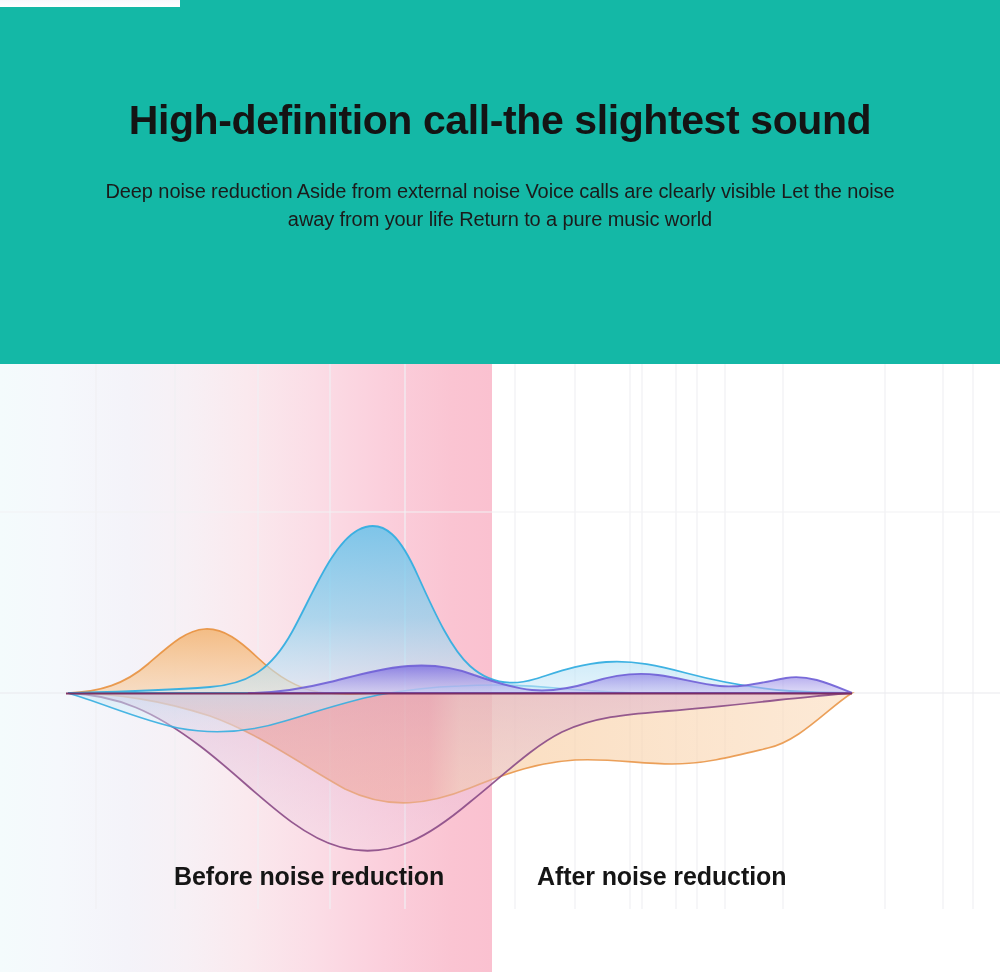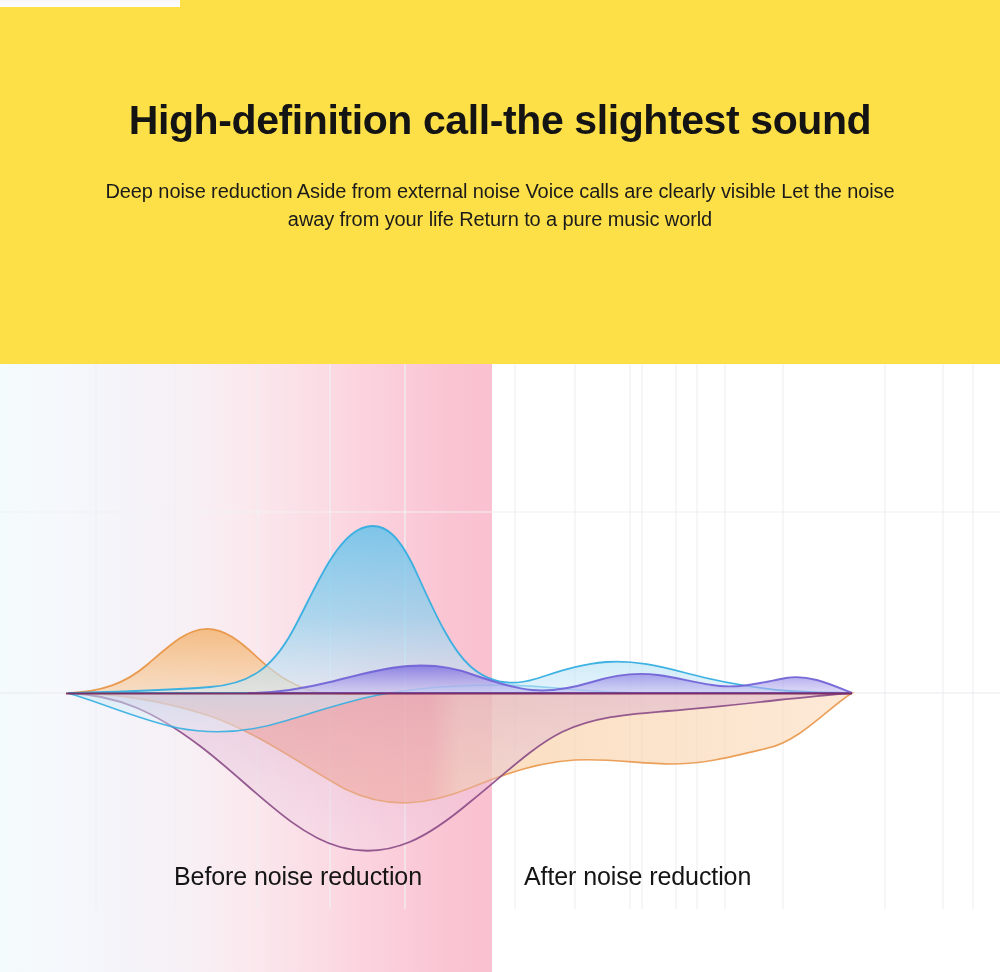--- a/index.html
+++ b/index.html
@@ -6,21 +6,21 @@
   body{
     width:1000px;height:972px;
     background:#ffffff;
     font-family:"Liberation Sans","DejaVu Sans",sans-serif;
     overflow:hidden;
     position:relative;
   }
   .page{
     position:relative;
     width:1000px;height:972px;
-    background:#fde047;
+    background:#14b8a6;
   }
   
   .top-strip{
     position:absolute;left:0;top:0;width:180px;height:7px;
     background:linear-gradient(180deg,#f7f7fb 0%,#fcfcfe 60%,#ffffff 100%);
   }
   
   .header{
     position:absolute;left:0;top:0;width:1000px;height:360px;
     display:flex;flex-direction:column;align-items:center;
@@ -73,26 +73,26 @@
     position:absolute;left:0;top:0;width:1000px;height:608px;
   }
   
   .captions{
     position:absolute;left:0;top:862px;width:1000px;height:44px;
   }
   .cap{
     position:absolute;
     font-size:25px;
     color:#151515;
-    font-weight:normal;
+    font-weight:bold;
     white-space:nowrap;
     letter-spacing:-0.1px;
   }
   .cap-before{left:174px;top:0;}
-  .cap-after{left:524px;top:0;}
+  .cap-after{left:537px;top:0;}
 </style>
 </head>
 <body>
 
 <div class="page">
 
   <div class="top-strip"></div>
 
   <div class="header">
     <h1 class="title">High-definition call-the slightest sound</h1>

